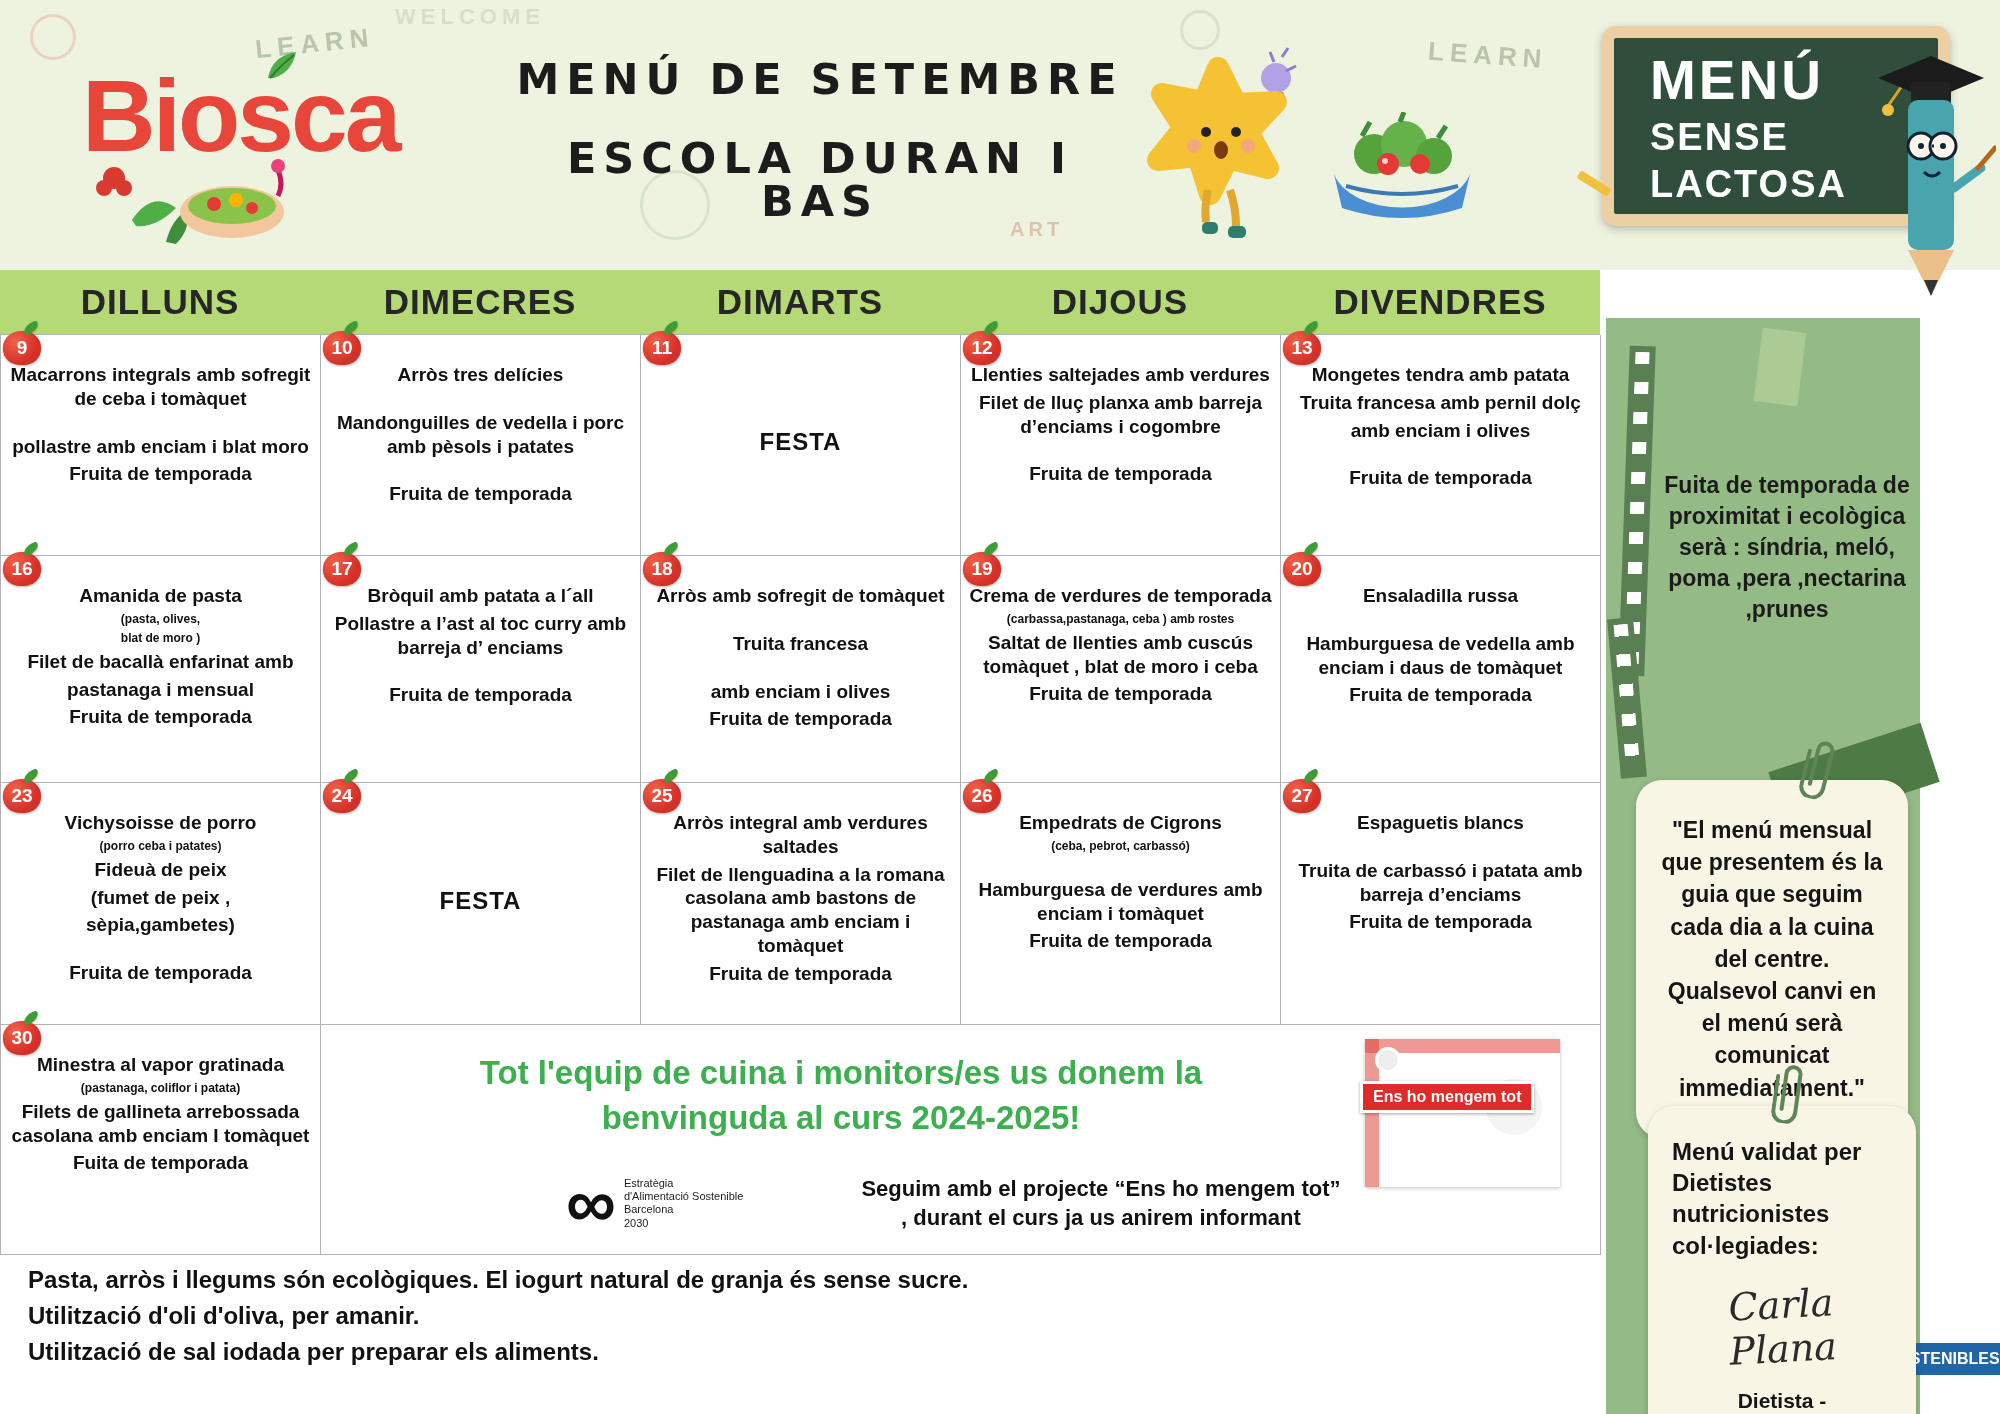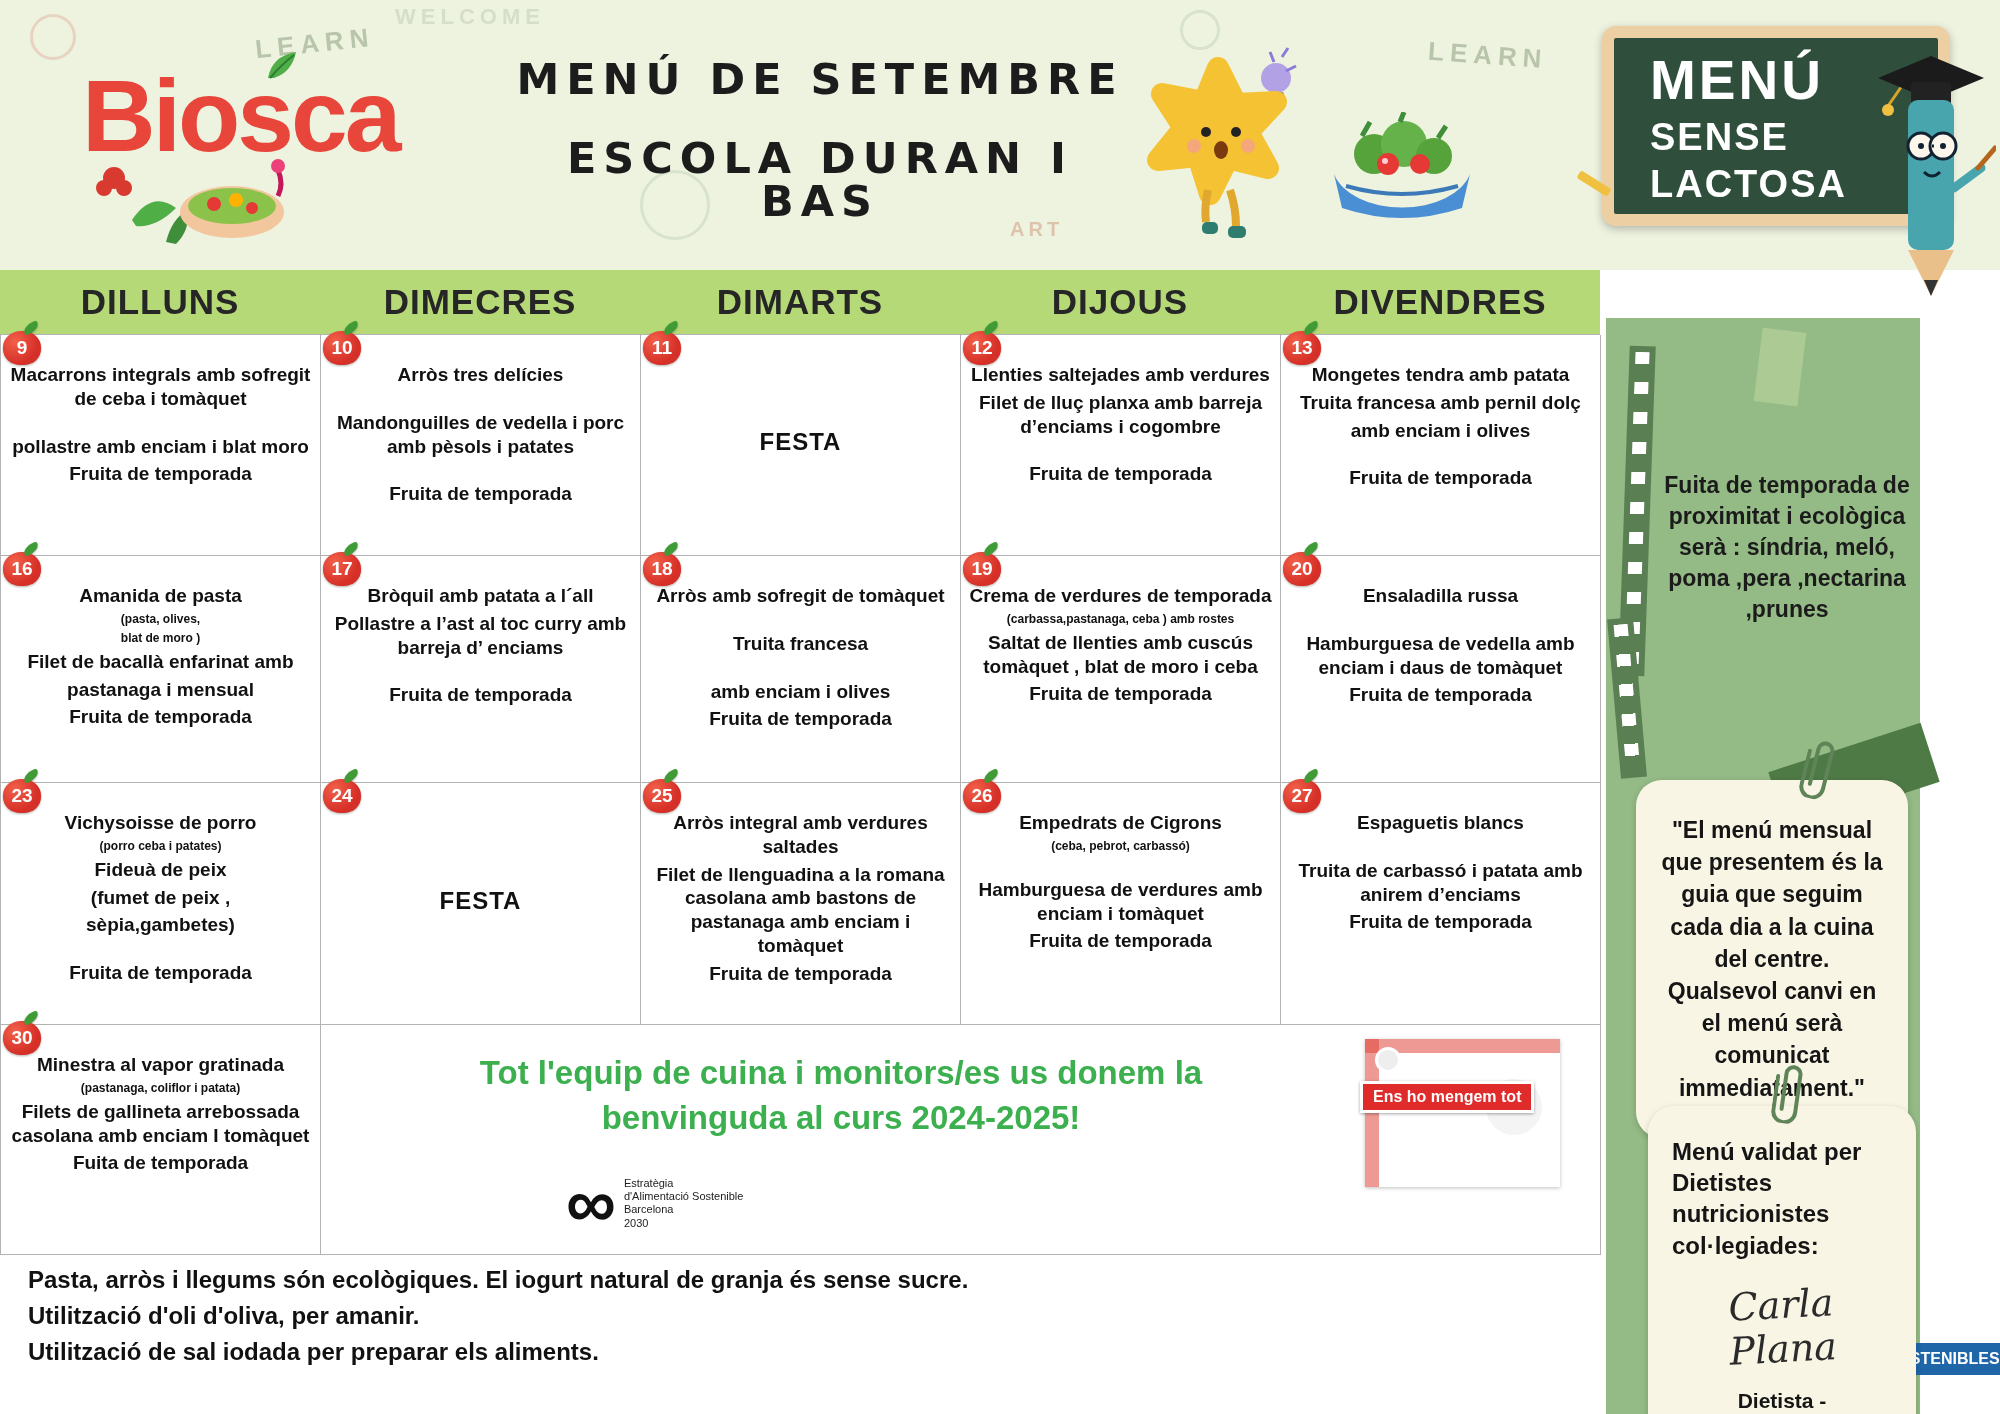--- a/index.html
+++ b/index.html
@@ -195,20 +195,21 @@
       <div class="welcome-msg">Tot l'equip de cuina i monitors/es us donem la benvinguda al curs 2024-2025!</div>
       <div class="logo-row">
         <span class="infinity">∞</span>
         <span class="logo-text">
           <span>Estratègia</span><br>
           <span>d'Alimentació Sostenible</span><br>
           <span>Barcelona</span><br>
           <span>2030</span>
         </span>
       </div>
+      <div class="project-text">Seguim amb el projecte  “Ens ho mengem tot” , durant el curs ja us anirem informant</div>
       <div class="stamp">
         <div class="stamp-plate"></div>
         <div class="stamp-circle"></div>
         <div class="stamp-banner">Ens ho mengem tot</div>
       </div>
     </div>
   <div class="cell" style="grid-area: 1 / 1;">
         <div class="apple">
           <span class="apple-num">9</span>
         </div>
@@ -365,21 +366,21 @@
           <div class="line main">Fruita de temporada</div>
         </div>
       </div>
       <div class="cell" style="grid-area: 3 / 5;">
         <div class="apple">
           <span class="apple-num">27</span>
         </div>
         <div class="cell-content">
           <div class="line main">Espaguetis blancs</div>
           <div class="line gap"></div>
-          <div class="line main">Truita de carbassó i patata  amb anirem d’enciams</div>
+          <div class="line main">Truita de carbassó i patata  amb barreja d’enciams</div>
           <div class="line main">Fruita de temporada</div>
         </div>
       </div>
       <div class="cell" style="grid-area: 4 / 1;">
         <div class="apple">
           <span class="apple-num">30</span>
         </div>
         <div class="cell-content">
           <div class="line main">Minestra al vapor gratinada</div>
           <div class="line small">(pastanaga, coliflor  i patata)</div>

